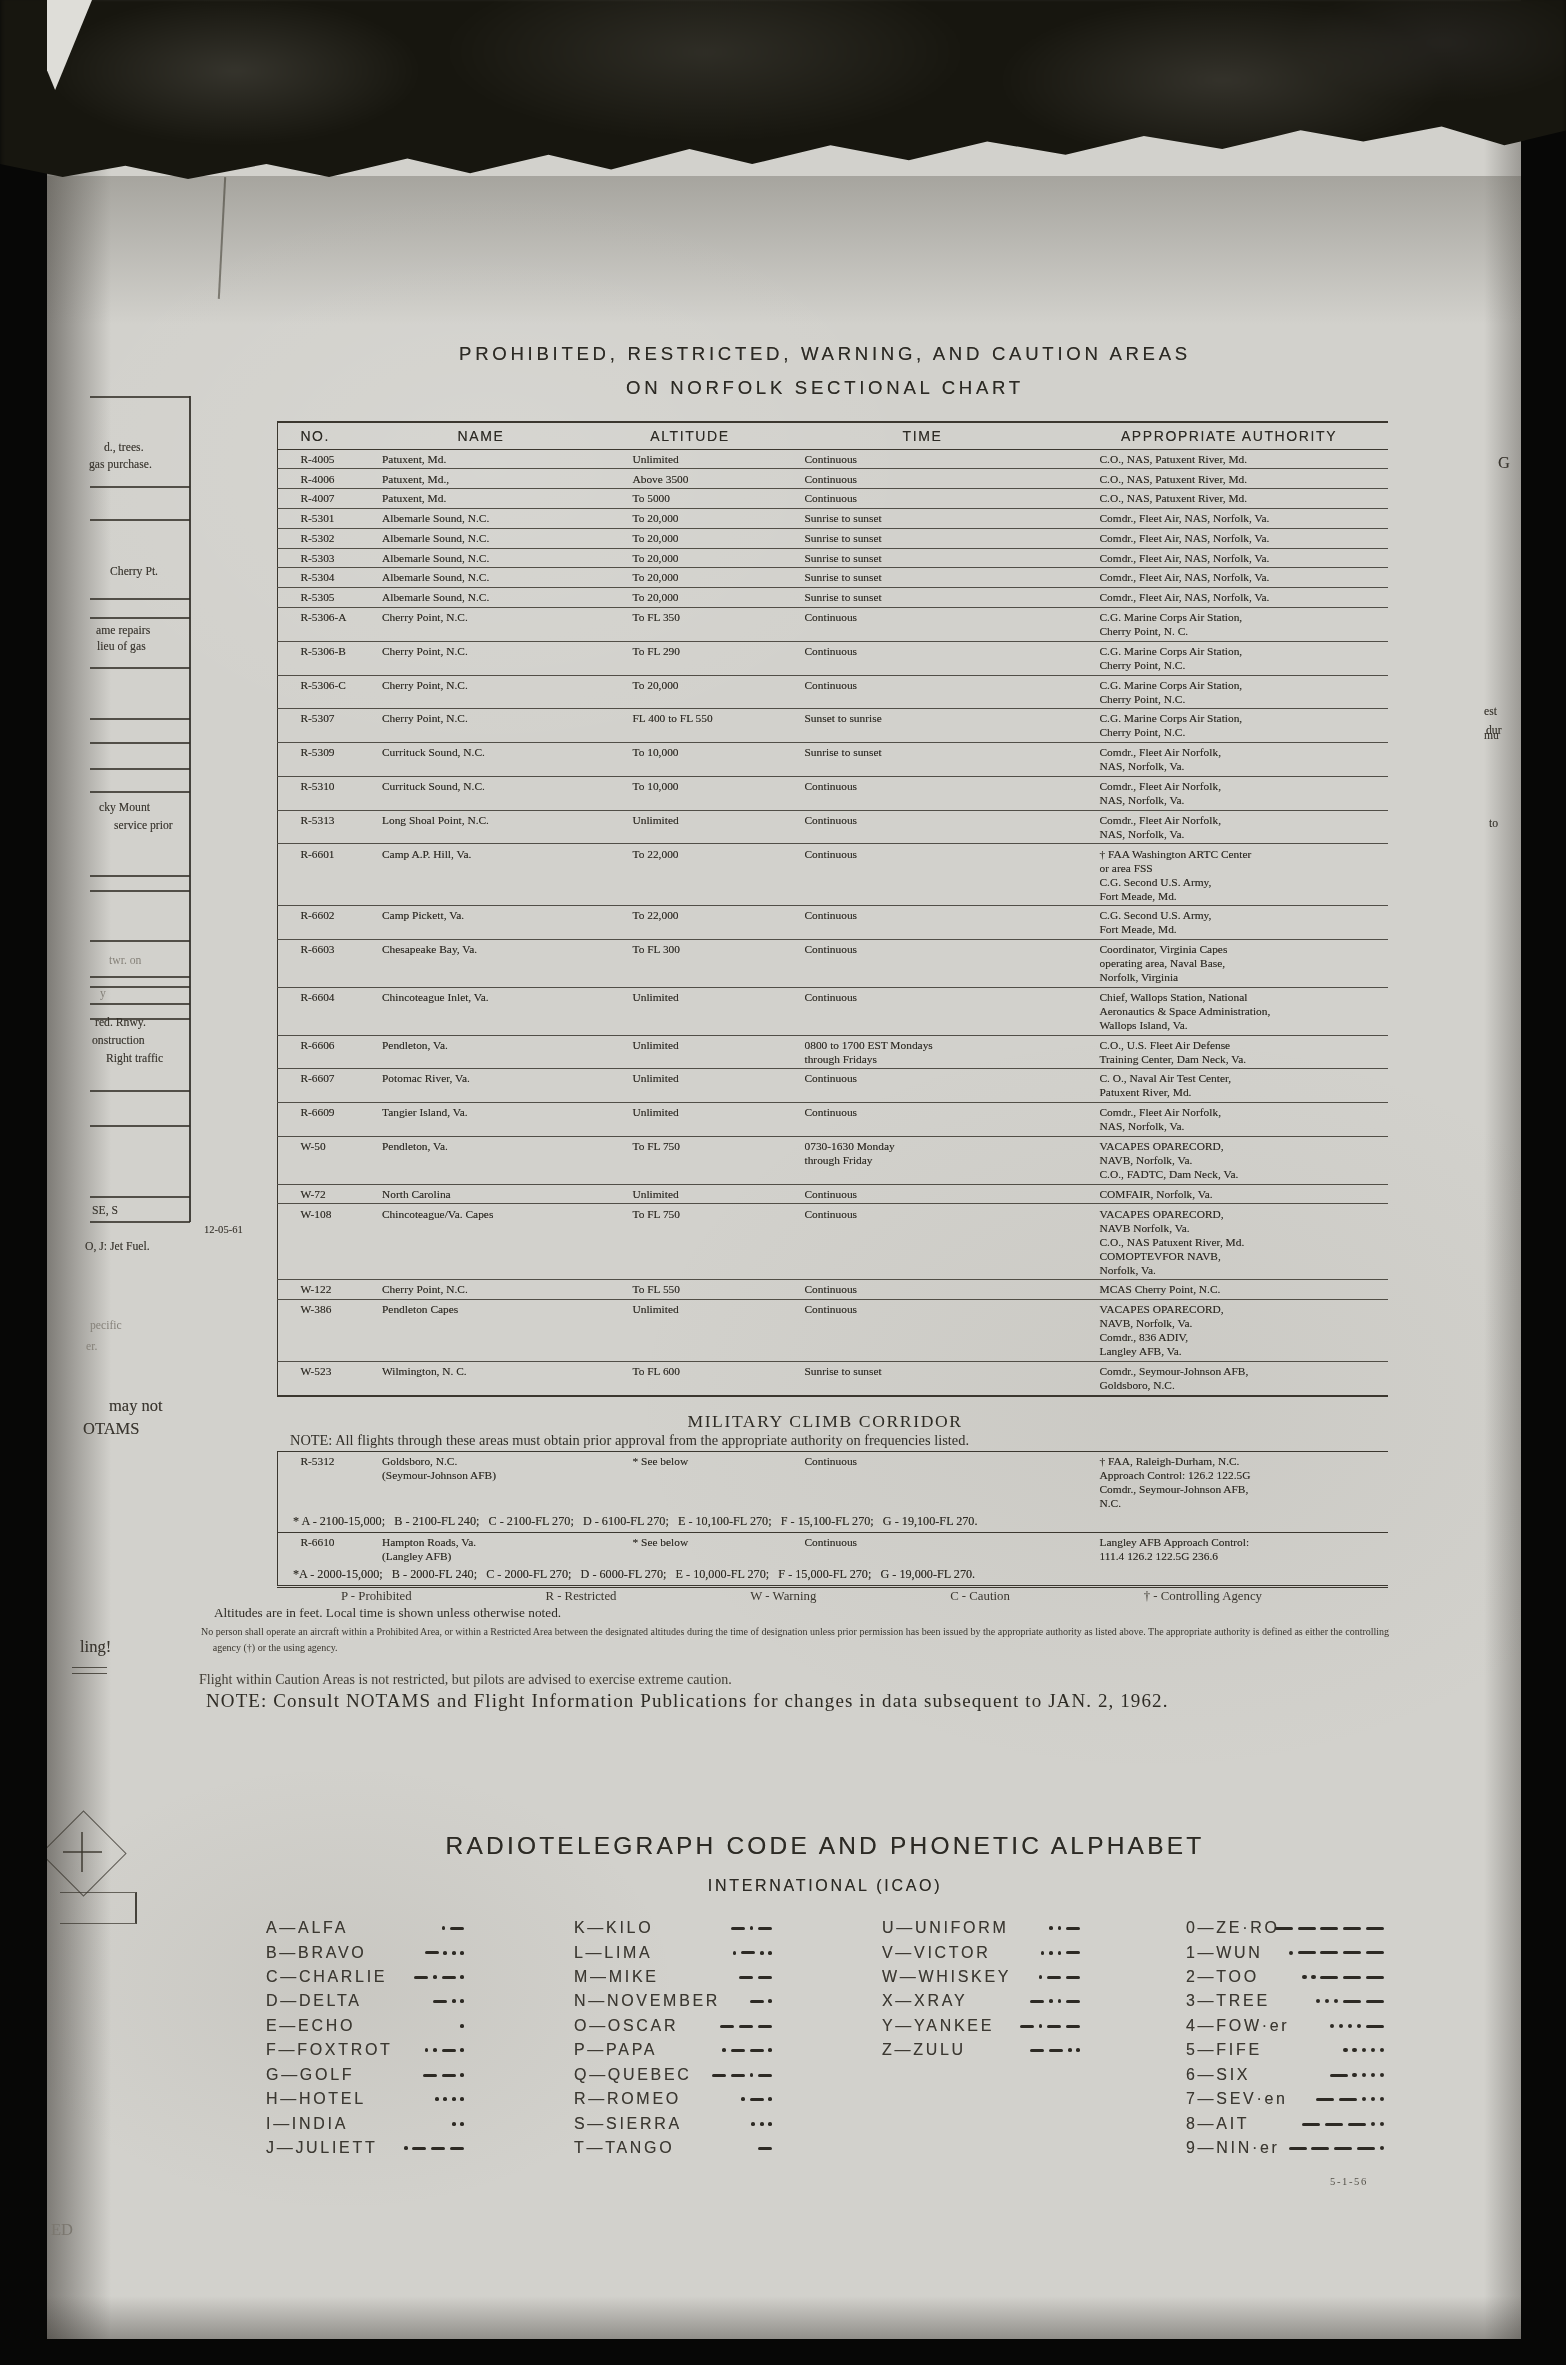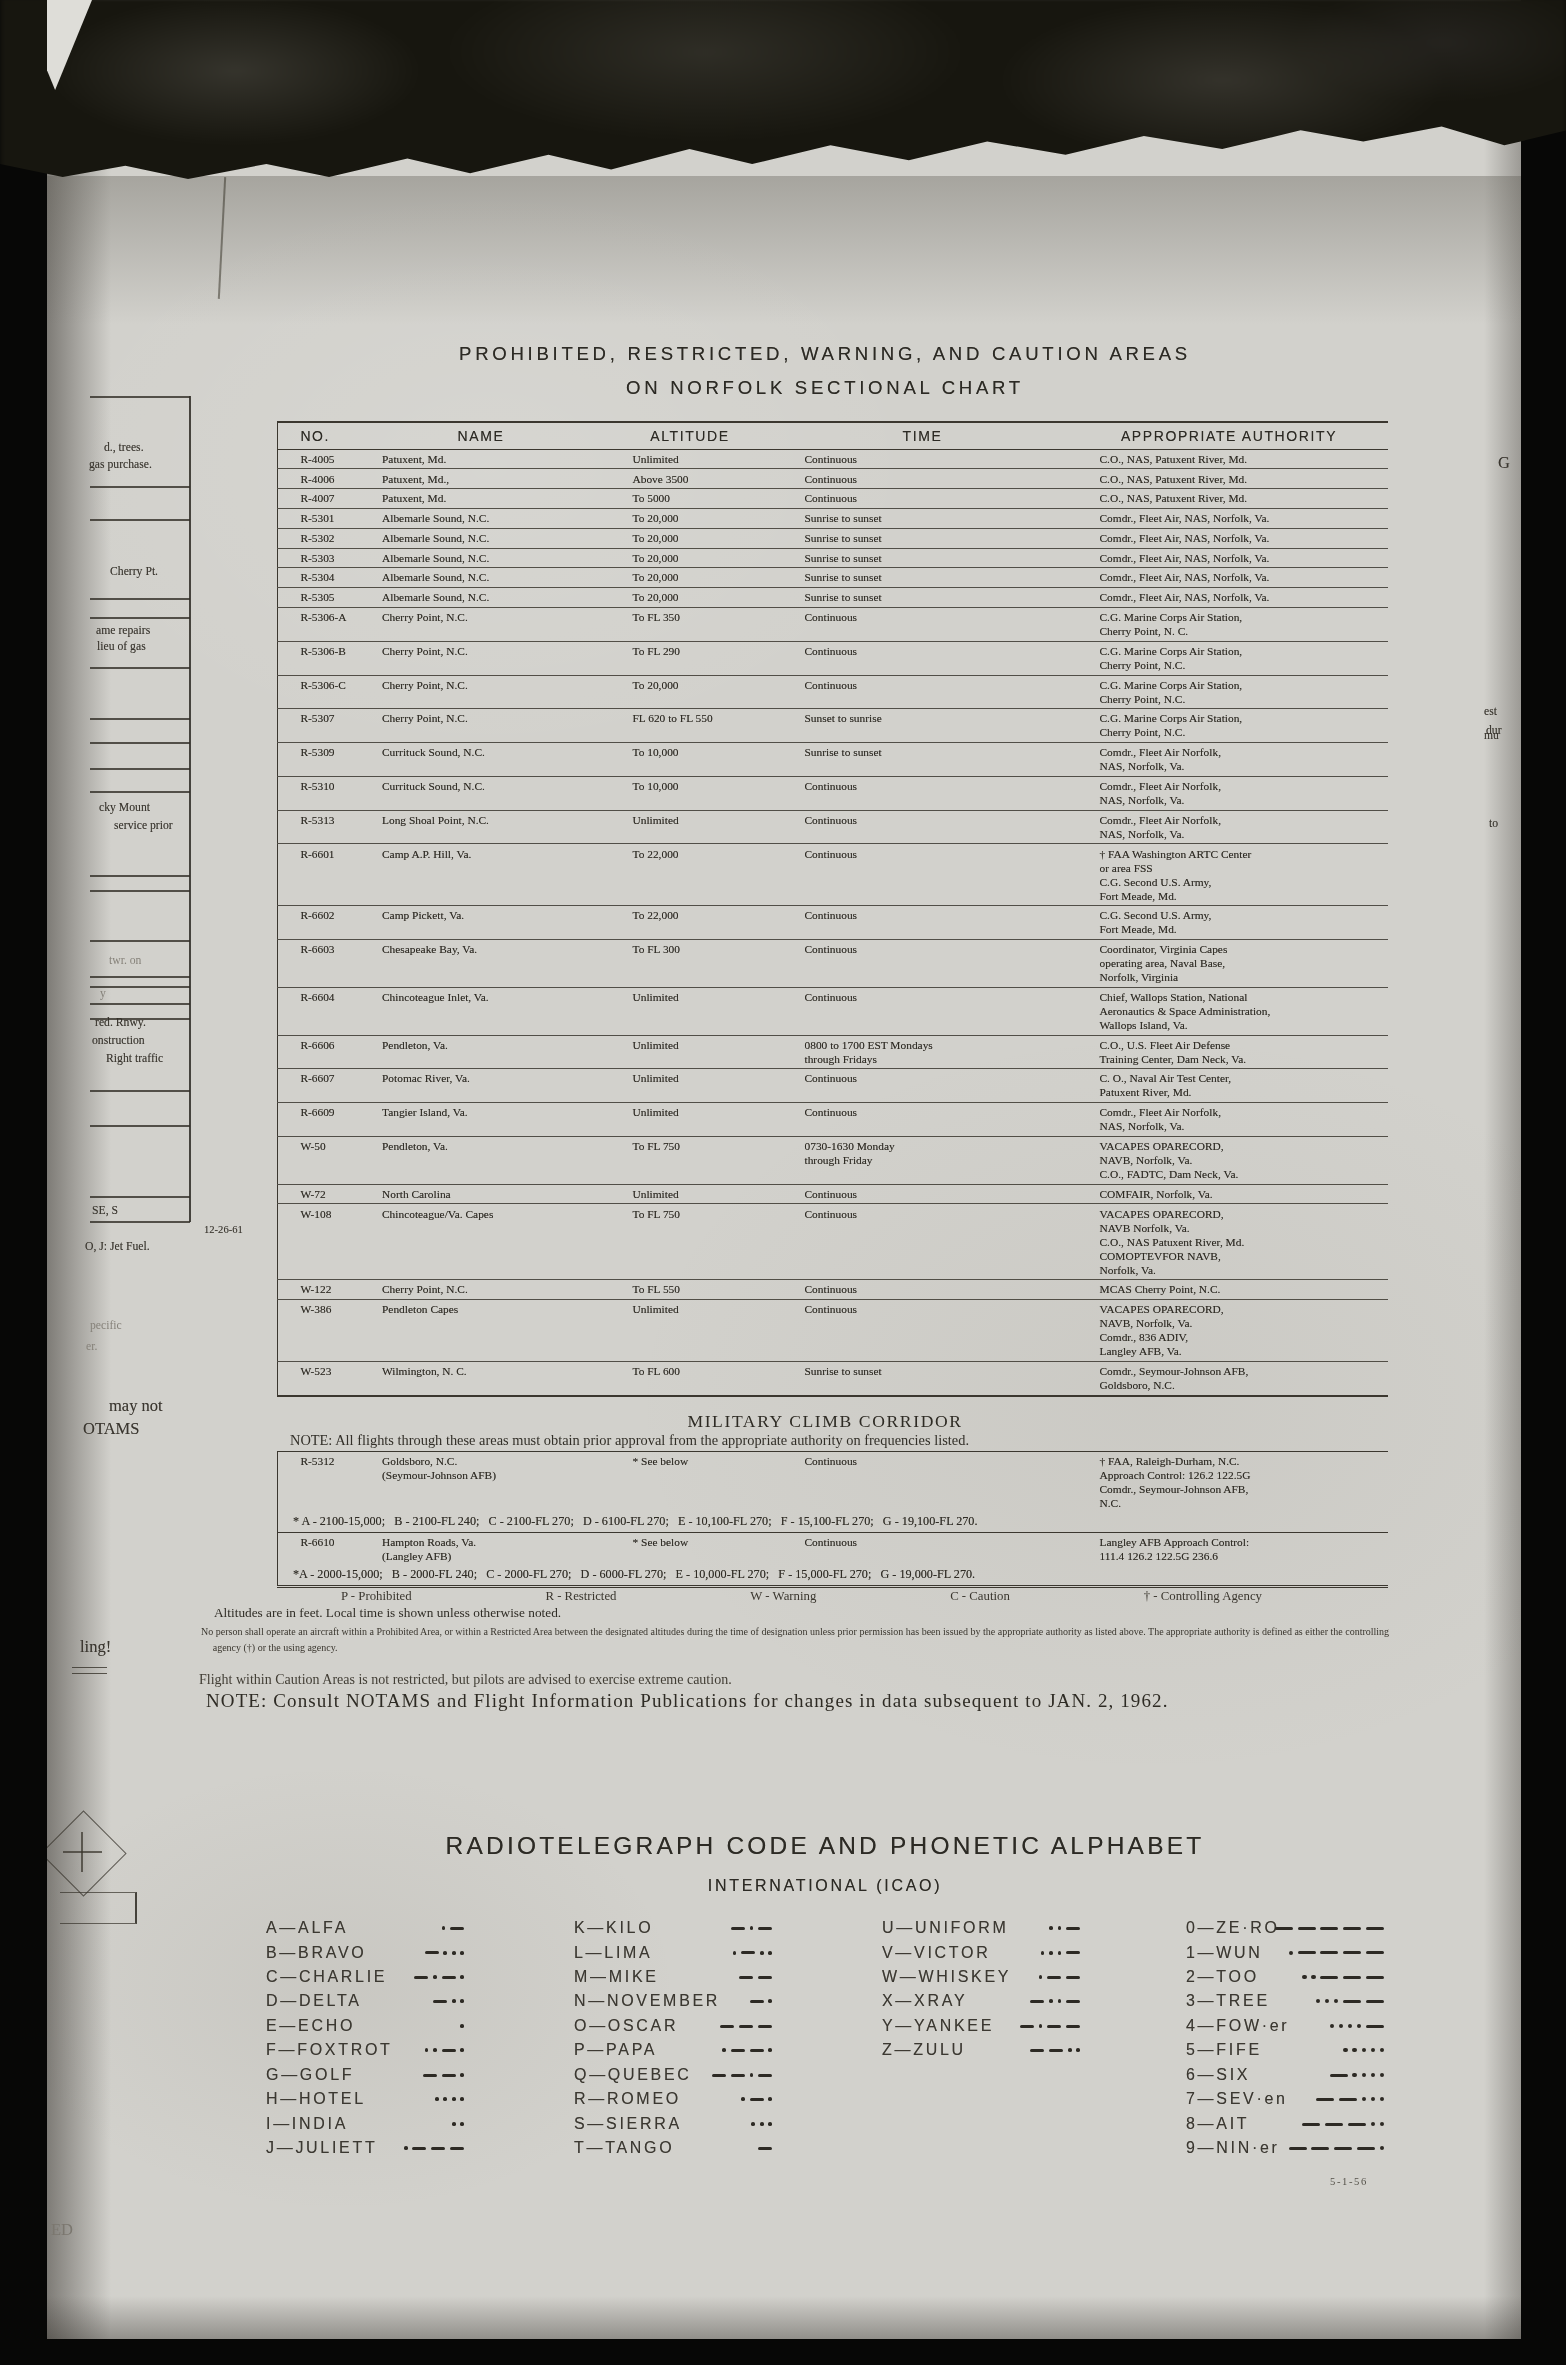--- a/index.html
+++ b/index.html
@@ -342,21 +342,21 @@
           </td>
         </tr>
         <tr>
           <td class="c-no">
             <div class="ln">R-5307</div>
           </td>
           <td class="c-name">
             <div class="ln">Cherry Point, N.C.</div>
           </td>
           <td class="c-alt">
-            <div class="ln">FL 620 to FL 550</div>
+            <div class="ln">FL 400 to FL 550</div>
           </td>
           <td class="c-time">
             <div class="ln">Sunset to sunrise</div>
           </td>
           <td class="c-auth">
             <div class="ln">C.G. Marine Corps Air Station,</div>
             <div class="ln">Cherry Point, N.C.</div>
           </td>
         </tr>
         <tr>
@@ -1058,21 +1058,21 @@
       <div class="frag " style="left: 96px; top: 624px;">ame repairs</div>
       <div class="frag " style="left: 97px; top: 640px;">lieu of gas</div>
       <div class="frag " style="left: 99px; top: 801px;">cky Mount</div>
       <div class="frag " style="left: 114px; top: 819px;">service prior</div>
       <div class="frag faint" style="left: 109px; top: 954px;">twr. on</div>
       <div class="frag faint" style="left: 100px; top: 987px;">y</div>
       <div class="frag " style="left: 95px; top: 1016px;">red. Rnwy.</div>
       <div class="frag " style="left: 92px; top: 1034px;">onstruction</div>
       <div class="frag " style="left: 106px; top: 1052px;">Right traffic</div>
       <div class="frag " style="left: 92px; top: 1204px;">SE, S</div>
-      <div class="frag small" style="left: 204px; top: 1224px;">12-26-61</div>
+      <div class="frag small" style="left: 204px; top: 1224px;">12-05-61</div>
       <div class="frag " style="left: 85px; top: 1240px;">O,    J: Jet Fuel.</div>
       <div class="frag faint" style="left: 90px; top: 1319px;">pecific</div>
       <div class="frag faint" style="left: 86px; top: 1340px;">er.</div>
       <div class="frag big" style="left: 109px; top: 1396px;">may not</div>
       <div class="frag big" style="left: 83px; top: 1419px;">OTAMS</div>
       <div class="frag big" style="left: 80px; top: 1637px;">ling!</div>
       <div class="frag big gray" style="left: 51px; top: 2220px;">ED</div>
       <div class="frag big" style="left: 1498px; top: 453px;">G</div>
       <div class="frag " style="left: 1486px; top: 680px; margin-top: 44px;">dur</div>
       <div class="frag " style="left: 1484px; top: 705px;">est</div>

